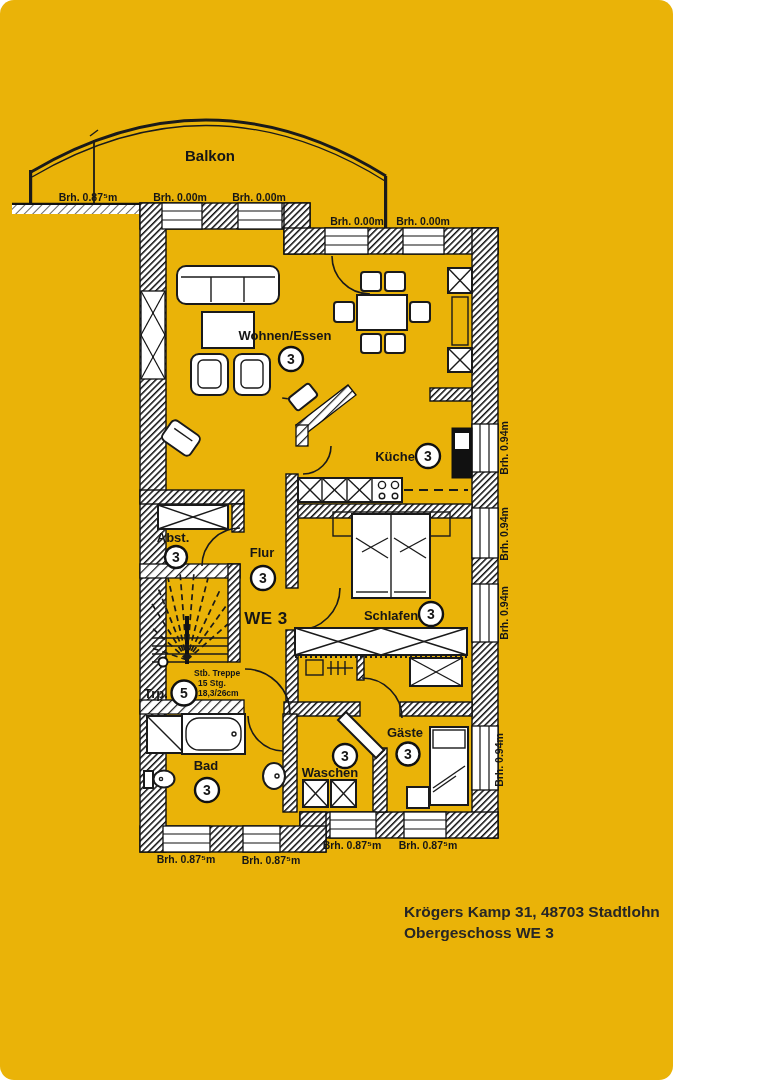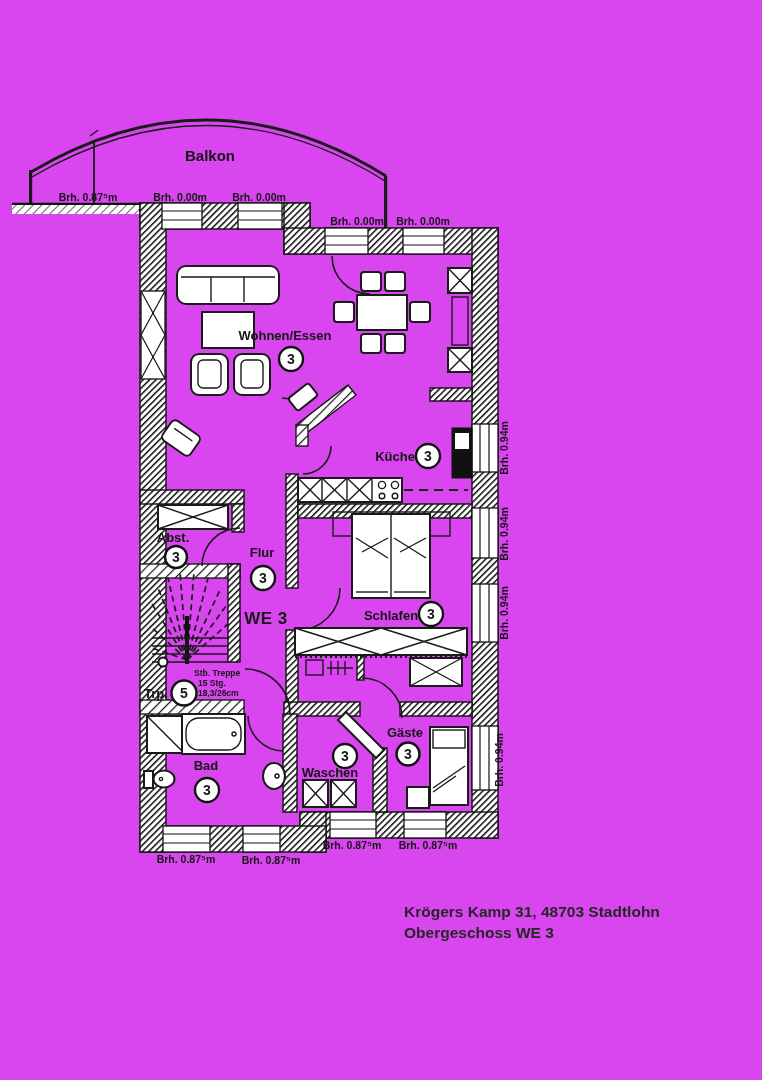--- a/index.html
+++ b/index.html
@@ -1,16 +1,16 @@
 <!DOCTYPE html>
 <html><head>
 <meta charset="utf-8">
 <style>
   html,body{margin:0;padding:0;background:#fff;}
-  .page{position:relative;width:762px;height:1080px;background:#d946ef;overflow:hidden;}
+  .page{position:relative;width:673px;height:1080px;background:#eab308;overflow:hidden;border-radius:14px;}
   svg text{font-family:"Liberation Sans",sans-serif;fill:#161616;}
   .wall{fill:url(#hatchDark);stroke:#111;stroke-width:1.4;}
   .wallmid{fill:url(#hatchMid);stroke:#111;stroke-width:1.3;}
   .win{fill:#fff;stroke:#111;stroke-width:1.3;}
   .winline{stroke:#111;stroke-width:1.2;fill:none;}
   .furn{stroke:#1a1a1a;stroke-width:2;fill:#fff;}
   .furnthin{stroke:#1a1a1a;stroke-width:1.4;fill:none;}
   .arc{stroke:#1a1a1a;stroke-width:1.6;fill:none;}
   .kdash{stroke:#1a1a1a;stroke-width:2;fill:none;stroke-dasharray:9 6;}
   .dots{stroke:#1a1a1a;stroke-width:2;fill:none;stroke-dasharray:2 3;}

